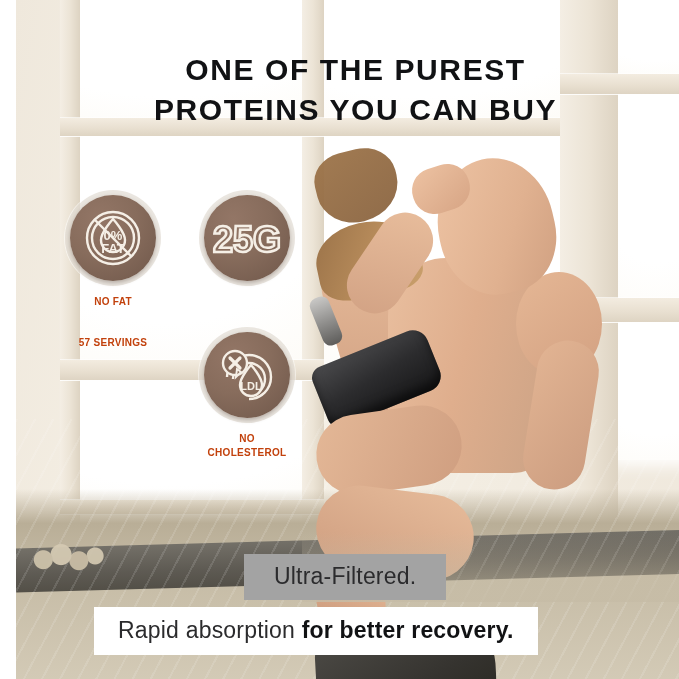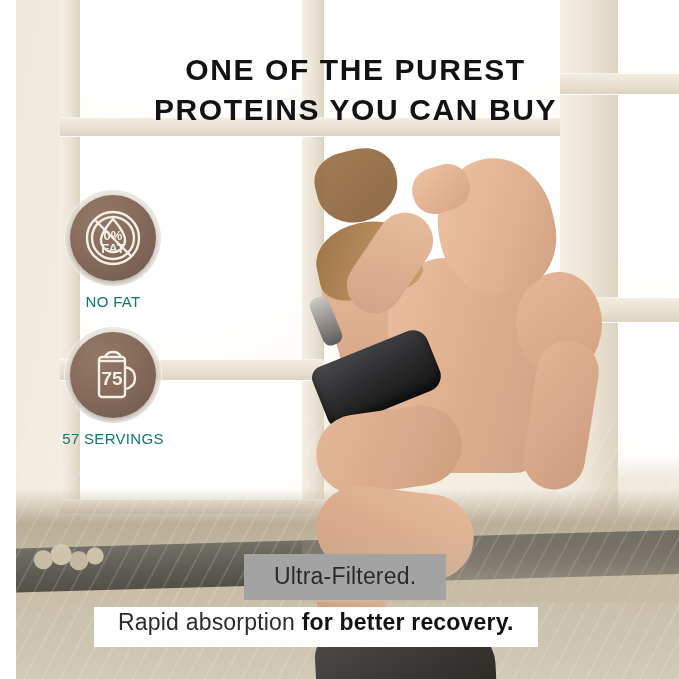--- a/index.html
+++ b/index.html
@@ -175,38 +175,38 @@
   }
   .disc{
     width:86px;height:86px;border-radius:50%;
     background:radial-gradient(circle at 34% 28%,#937666 0%,#876c5c 45%,#6f574a 100%);
     display:flex;align-items:center;justify-content:center;
     box-shadow:0 2px 4px rgba(80,60,48,.35);
   }
   .disc svg{display:block;}
   .blabel{
     margin-top:9px;
-    font-size:15px;font-weight:normal;color:#0f766e;
+    font-size:10px;font-weight:bold;color:#c2410c;
     line-height:14px;letter-spacing:.3px;
     white-space:pre-line;
   }
   .brow2{margin-top:18px;}
 
   
   .cap1{
     position:absolute;left:228px;top:554px;
     background:#a3a3a3;
     padding:9px 30px 10px;
     font-size:23px;color:#2b2b2d;font-weight:normal;
     letter-spacing:.2px;
   }
   .cap2{
     position:absolute;left:78px;top:607px;
     background:#ffffff;
-    padding:2px 24px 11px;
+    padding:10px 24px 11px;
     font-size:23px;color:#2b2b2d;
     letter-spacing:.2px;
     white-space:nowrap;
   }
   .cap2 b{font-weight:bold;color:#111214;}
 </style>
 </head>
 <body>
 
 <div id="stage">
@@ -277,43 +277,61 @@
               </g>
               <text x="32" y="34" font-family="Liberation Sans, sans-serif" font-size="13" font-weight="bold" fill="#f5efe6" text-anchor="middle">0%</text>
               <text x="32" y="47" font-family="Liberation Sans, sans-serif" font-size="13" font-weight="bold" fill="#f5efe6" text-anchor="middle">FAT</text>
             </svg>
           </div>
         </div>
         <div class="blabel">NO FAT</div>
       </div>
 
       <div class="bcell">
+        <div class="halo">
+          <div class="disc">
+            <svg width="70" height="52" viewBox="0 0 70 52">
+              <text x="35" y="40" font-family="Liberation Sans, sans-serif" font-size="36" font-weight="bold" fill="none" stroke="#f5efe6" stroke-width="2.6" text-anchor="middle">25G</text>
+            </svg>
+          </div>
+        </div>
       </div>
 
     </div>
 
     <div class="brow brow2">
+
+      <div class="bcell">
+        <div class="blabel">57 SERVINGS</div>
+      </div>
 
       <div class="bcell">
         <div class="halo">
           <div class="disc">
             <svg width="64" height="64" viewBox="0 0 64 64">
-              <g fill="none" stroke="#f5efe6" stroke-width="2.4" stroke-linejoin="round">
-                <rect x="18" y="14" width="26" height="40" rx="3"></rect>
-                <path d="M18 18 h26"></path>
-                <path d="M24 14 q2 -5 8 -5 q6 0 8 5"></path>
-                <path d="M44 24 q10 2 10 11 q0 9 -10 11"></path>
+              <g fill="none" stroke="#f5efe6" stroke-width="2.4">
+                <path d="M12 34 a22 22 0 1 1 22 22"></path>
+                <path d="M18 36 a16 16 0 1 1 16 16"></path>
+                <path d="M36 22 C36 22 25 34 25 42 a11 11 0 0 0 22 0 C47 34 36 22 36 22 Z" fill="#876c5c"></path>
               </g>
-              <text x="31" y="42" font-family="Liberation Sans, sans-serif" font-size="19" font-weight="bold" fill="#f5efe6" text-anchor="middle">75</text>
+              <g>
+                <circle cx="20" cy="20" r="12" fill="#876c5c" stroke="#f5efe6" stroke-width="2.4"></circle>
+                <path d="M26 29 l-5 5 l1 -8 Z" fill="#876c5c" stroke="#f5efe6" stroke-width="2"></path>
+                <g stroke="#f5efe6" stroke-width="3.2" stroke-linecap="round">
+                  <line x1="15" y1="15" x2="25" y2="25"></line>
+                  <line x1="25" y1="15" x2="15" y2="25"></line>
+                </g>
+              </g>
+              <text x="36" y="47" font-family="Liberation Sans, sans-serif" font-size="11" font-weight="bold" fill="#f5efe6" text-anchor="middle">LDL</text>
             </svg>
           </div>
         </div>
-        <div class="blabel">57 SERVINGS</div>
+        <div class="blabel">NO
+CHOLESTEROL</div>
       </div>
-
 
     </div>
   </div>
 
   <div class="cap1">Ultra-Filtered.</div>
 
   <div class="cap2">
     <span>Rapid absorption </span><b>for better recovery.</b>
   </div>
 

